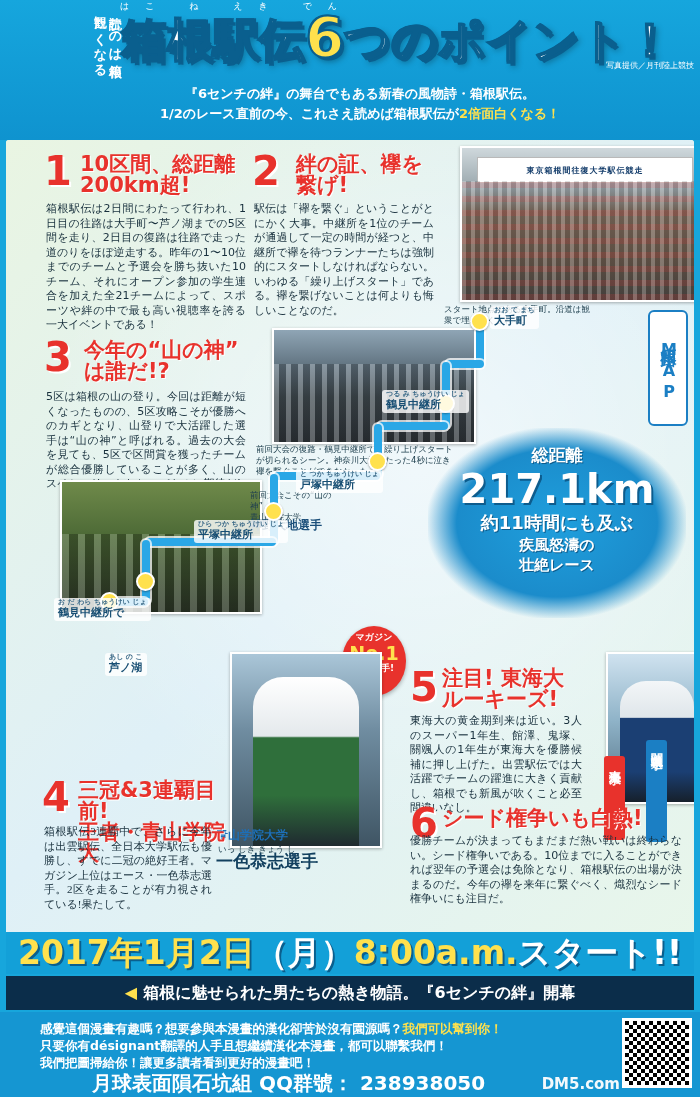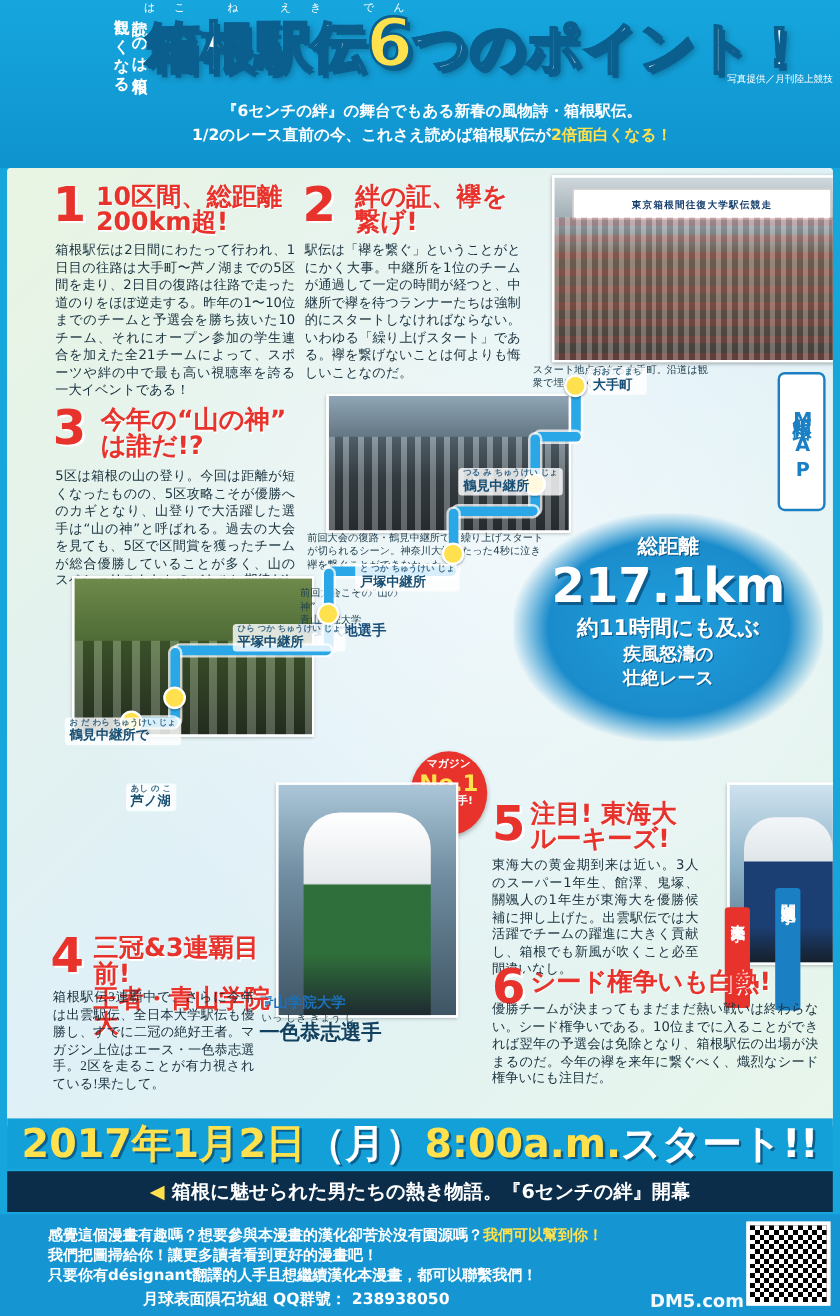--- a/index.html
+++ b/index.html
@@ -201,21 +201,21 @@
     line-height:34px;text-align:center;
   }
   .band-sub .tri{color:#ffe14d;margin-right:6px;}
   .promo{
     position:absolute;left:0;top:1012px;width:700px;height:85px;
     background:#1596d2;color:#ffffff;
   }
   .promo p{margin:0;font-size:12.5px;line-height:17px;padding-left:40px;font-weight:bold;}
   .promo .hi{color:#ffe14d;}
   .promo .row1{padding-top:8px;}
-  .promo .qq{font-size:13px;padding-left:119px;padding-top:4px;}
+  .promo .qq{font-size:20px;padding-left:92px;padding-top:4px;}
   .qr{
     position:absolute;right:8px;top:6px;width:64px;height:64px;background:#ffffff;
     background-image:
       repeating-linear-gradient(90deg,#000 0 4px,#fff 4px 8px),
       repeating-linear-gradient(0deg,#000 0 4px,#fff 4px 8px);
     background-blend-mode:difference;
     border:3px solid #ffffff;
   }
   .dm{
     position:absolute;right:80px;bottom:4px;color:#ffffff;font-size:15px;font-weight:bold;opacity:.95;
@@ -380,22 +380,22 @@
   </div>
 
   <div class="band-sub">
     <span class="tri">◀</span><span>箱根に魅せられた男たちの熱き物語。『6センチの絆』開幕</span>
   </div>
 
   <div class="promo">
     <p class="row1">
       <span>感覺這個漫畫有趣嗎？想要參與本漫畫的漢化卻苦於沒有園源嗎？</span><span class="hi">我們可以幫到你！</span>
     </p>
+    <p>只要你有désignant翻譯的人手且想繼續漢化本漫畫，都可以聯繫我們！</p>
     <p>我們把圖掃給你！讓更多讀者看到更好的漫畫吧！</p>
-    <p>只要你有désignant翻譯的人手且想繼續漢化本漫畫，都可以聯繫我們！</p>
     <p class="qq">
       <span>月球表面隕石坑組</span>
       <span>QQ群號：</span>
       <span>238938050</span>
     </p>
     <div class="qr"></div>
     <div class="dm">DM5.com</div>
   </div>
 
 </div>

